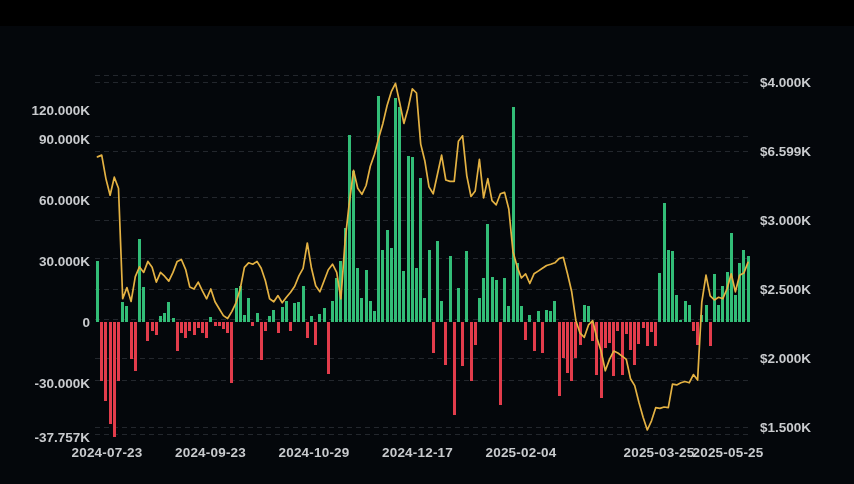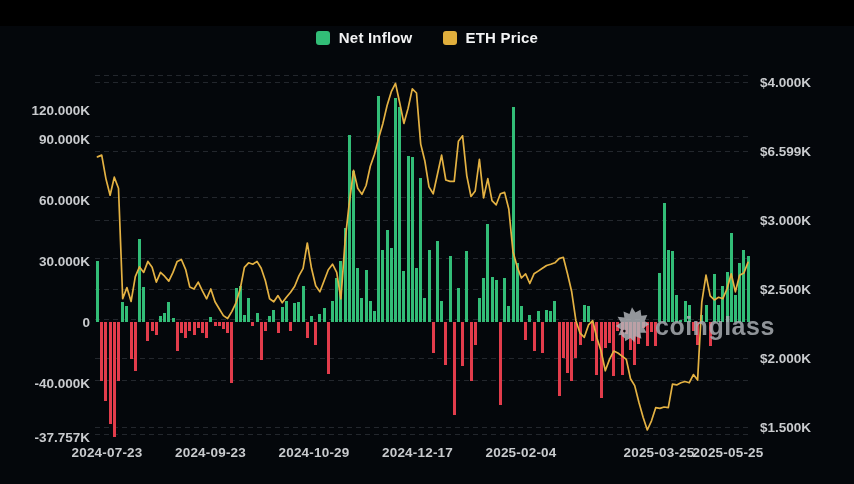--- a/index.html
+++ b/index.html
@@ -36,30 +36,20 @@
   #watermark{position:absolute;left:615px;top:306px;display:flex;align-items:center;
              gap:6px;z-index:5;opacity:.82;pointer-events:none;}
   #watermark .wm-text{color:#aeb2b7;font-size:25px;font-weight:700;letter-spacing:.5px;}
 </style>
 </head>
 <body>
 
 <div id="stage">
   <div id="panel"></div>
 
-  <div id="legend">
-    <div class="legend-item">
-      <span class="legend-swatch" style="background: rgb(50, 189, 119);"></span>
-      <span class="legend-label">Net Inflow</span>
-    </div>
-    <div class="legend-item">
-      <span class="legend-swatch" style="background: rgb(224, 174, 60);"></span>
-      <span class="legend-label">ETH Price</span>
-    </div>
-  </div>
 
   <div id="gridlines">
       <div class="gridline" style="top: 75px;"></div>
       <div class="gridline" style="top: 136px;"></div>
       <div class="gridline" style="top: 197px;"></div>
       <div class="gridline" style="top: 258px;"></div>
       <div class="gridline" style="top: 319px;"></div>
       <div class="gridline" style="top: 380px;"></div>
       <div class="gridline" style="top: 434px;"></div>
       <div class="gridline" style="top: 82px;"></div>
@@ -230,42 +220,34 @@
   <svg id="price-svg" width="854" height="484">
     <polyline id="price-line" fill="none" stroke-width="1.7" stroke-linejoin="round" stroke-linecap="round" points="97.5,156.9 101.7,155.1 105.9,178.6 110.1,195.2 114.3,177.2 118.5,188.3 122.7,298.7 126.9,287.6 131.1,301.4 135.3,276.6 139.5,266.9 143.7,272.4 147.9,261.4 152.1,267.3 156.3,282.1 160.5,272.4 164.6,276.2 168.8,281.1 173.0,272.4 177.2,261.4 181.4,259.5 185.6,269.3 189.8,287.1 194.0,289.0 198.2,282.1 202.4,290.9 206.6,298.8 210.8,289.0 215.0,301.8 219.2,308.7 223.4,315.6 227.6,318.5 231.8,311.6 236.0,302.8 240.2,289.0 244.4,267.3 248.6,262.8 252.8,264.2 257.0,261.4 261.2,268.3 265.4,280.7 269.6,298.8 273.8,301.8 278.0,295.6 282.2,302.8 286.4,297.3 290.6,292.3 294.7,286.2 298.9,275.9 303.1,268.3 307.3,243.0 311.5,268.3 315.7,285.7 319.9,291.8 324.1,280.7 328.3,269.7 332.5,264.2 336.7,272.4 340.9,298.8 345.1,240.7 349.3,202.9 353.5,170.3 357.7,188.3 361.9,194.3 366.1,185.5 370.3,166.2 374.5,154.3 378.7,137.9 382.9,123.4 387.1,105.5 391.3,91.7 395.5,83.4 399.7,102.7 403.9,123.4 408.1,108.2 412.3,88.9 416.5,93.0 420.7,144.1 424.8,160.7 429.0,186.9 433.2,193.8 437.4,174.5 441.6,155.1 445.8,180.0 450.0,181.4 454.2,181.4 458.4,141.3 462.6,135.8 466.8,175.8 471.0,196.5 475.2,191.0 479.4,159.3 483.6,197.9 487.8,178.6 492.0,200.7 496.2,204.8 500.4,193.8 504.6,192.4 508.8,209.0 513.0,251.7 517.2,266.9 521.4,278.0 525.6,273.8 529.8,283.5 534.0,273.8 538.2,271.1 542.4,268.3 546.6,265.5 550.8,264.2 554.9,262.8 559.1,258.6 563.3,257.3 567.5,273.8 571.7,291.8 575.9,320.7 580.1,333.2 584.3,337.3 588.5,324.9 592.7,320.7 596.9,338.0 601.1,351.1 605.3,370.8 609.5,359.4 613.7,351.1 617.9,353.0 622.1,356.1 626.3,359.4 630.5,378.7 634.7,385.6 638.9,402.2 643.1,417.2 647.3,430.0 651.5,420.8 655.7,407.7 659.9,408.4 664.1,407.0 668.3,407.7 672.5,384.2 676.7,384.9 680.9,382.8 685.0,381.5 689.2,382.8 693.4,374.6 697.6,380.1 701.8,302.1 706.0,275.2 710.2,295.9 714.4,300.0 718.6,297.3 722.8,298.7 727.0,289.0 731.2,273.8 735.4,291.8 739.6,275.2 743.8,273.1 748.0,262.4" stroke="#e4b243"></polyline>
   </svg>
 
   <div id="yticks-left">
       <div class="ytick-left" style="top: 78px; margin-top: 32px;">120.000K</div>
       <div class="ytick-left" style="top: 139px;">90.000K</div>
       <div class="ytick-left" style="top: 200px;">60.000K</div>
       <div class="ytick-left" style="top: 261px;">30.000K</div>
       <div class="ytick-left" style="top: 322px;">0</div>
-      <div class="ytick-left" style="top: 383px;">-40.000K</div>
+      <div class="ytick-left" style="top: 383px;">-30.000K</div>
       <div class="ytick-left" style="top: 437px;">-37.757K</div>
     </div>
   <div id="yticks-right">
       <div class="ytick-right" style="top: 82px;">$4.000K</div>
       <div class="ytick-right" style="top: 151px;">$6.599K</div>
       <div class="ytick-right" style="top: 220px;">$3.000K</div>
       <div class="ytick-right" style="top: 289px;">$2.500K</div>
       <div class="ytick-right" style="top: 358px;">$2.000K</div>
       <div class="ytick-right" style="top: 427px;">$1.500K</div>
     </div>
   <div id="xticks">
       <div class="xtick" style="left: 107px;">2024-07-23</div>
       <div class="xtick" style="left: 210.5px;">2024-09-23</div>
       <div class="xtick" style="left: 314px;">2024-10-29</div>
       <div class="xtick" style="left: 417.5px;">2024-12-17</div>
       <div class="xtick" style="left: 521px;">2025-02-04</div>
       <div class="xtick" style="left: 659px;">2025-03-25</div>
       <div class="xtick" style="left: 728px;">2025-05-25</div>
     </div>
 
-  <div id="watermark">
-    <svg width="34" height="40" viewBox="0 0 40 46">
-      <path fill="#b3b6bb" d="M20 1 L24 7 L30 4 L31 11 L38 10 L35 17 L40 21 L34 25 L37 31 L30 31 L31 38 L24 35 L23 42 L18 37 L12 41 L11 33 L4 34 L7 27 L1 23 L7 19 L3 12 L11 13 L10 6 L17 9 Z"></path>
-      <circle cx="14" cy="30" r="7.5" fill="#b3b6bb"></circle>
-      <circle cx="11" cy="29" r="1.6" fill="#04070b"></circle>
-    </svg>
-    <span class="wm-text">coinglass</span>
-  </div>
 </div>
 
 </body></html>

